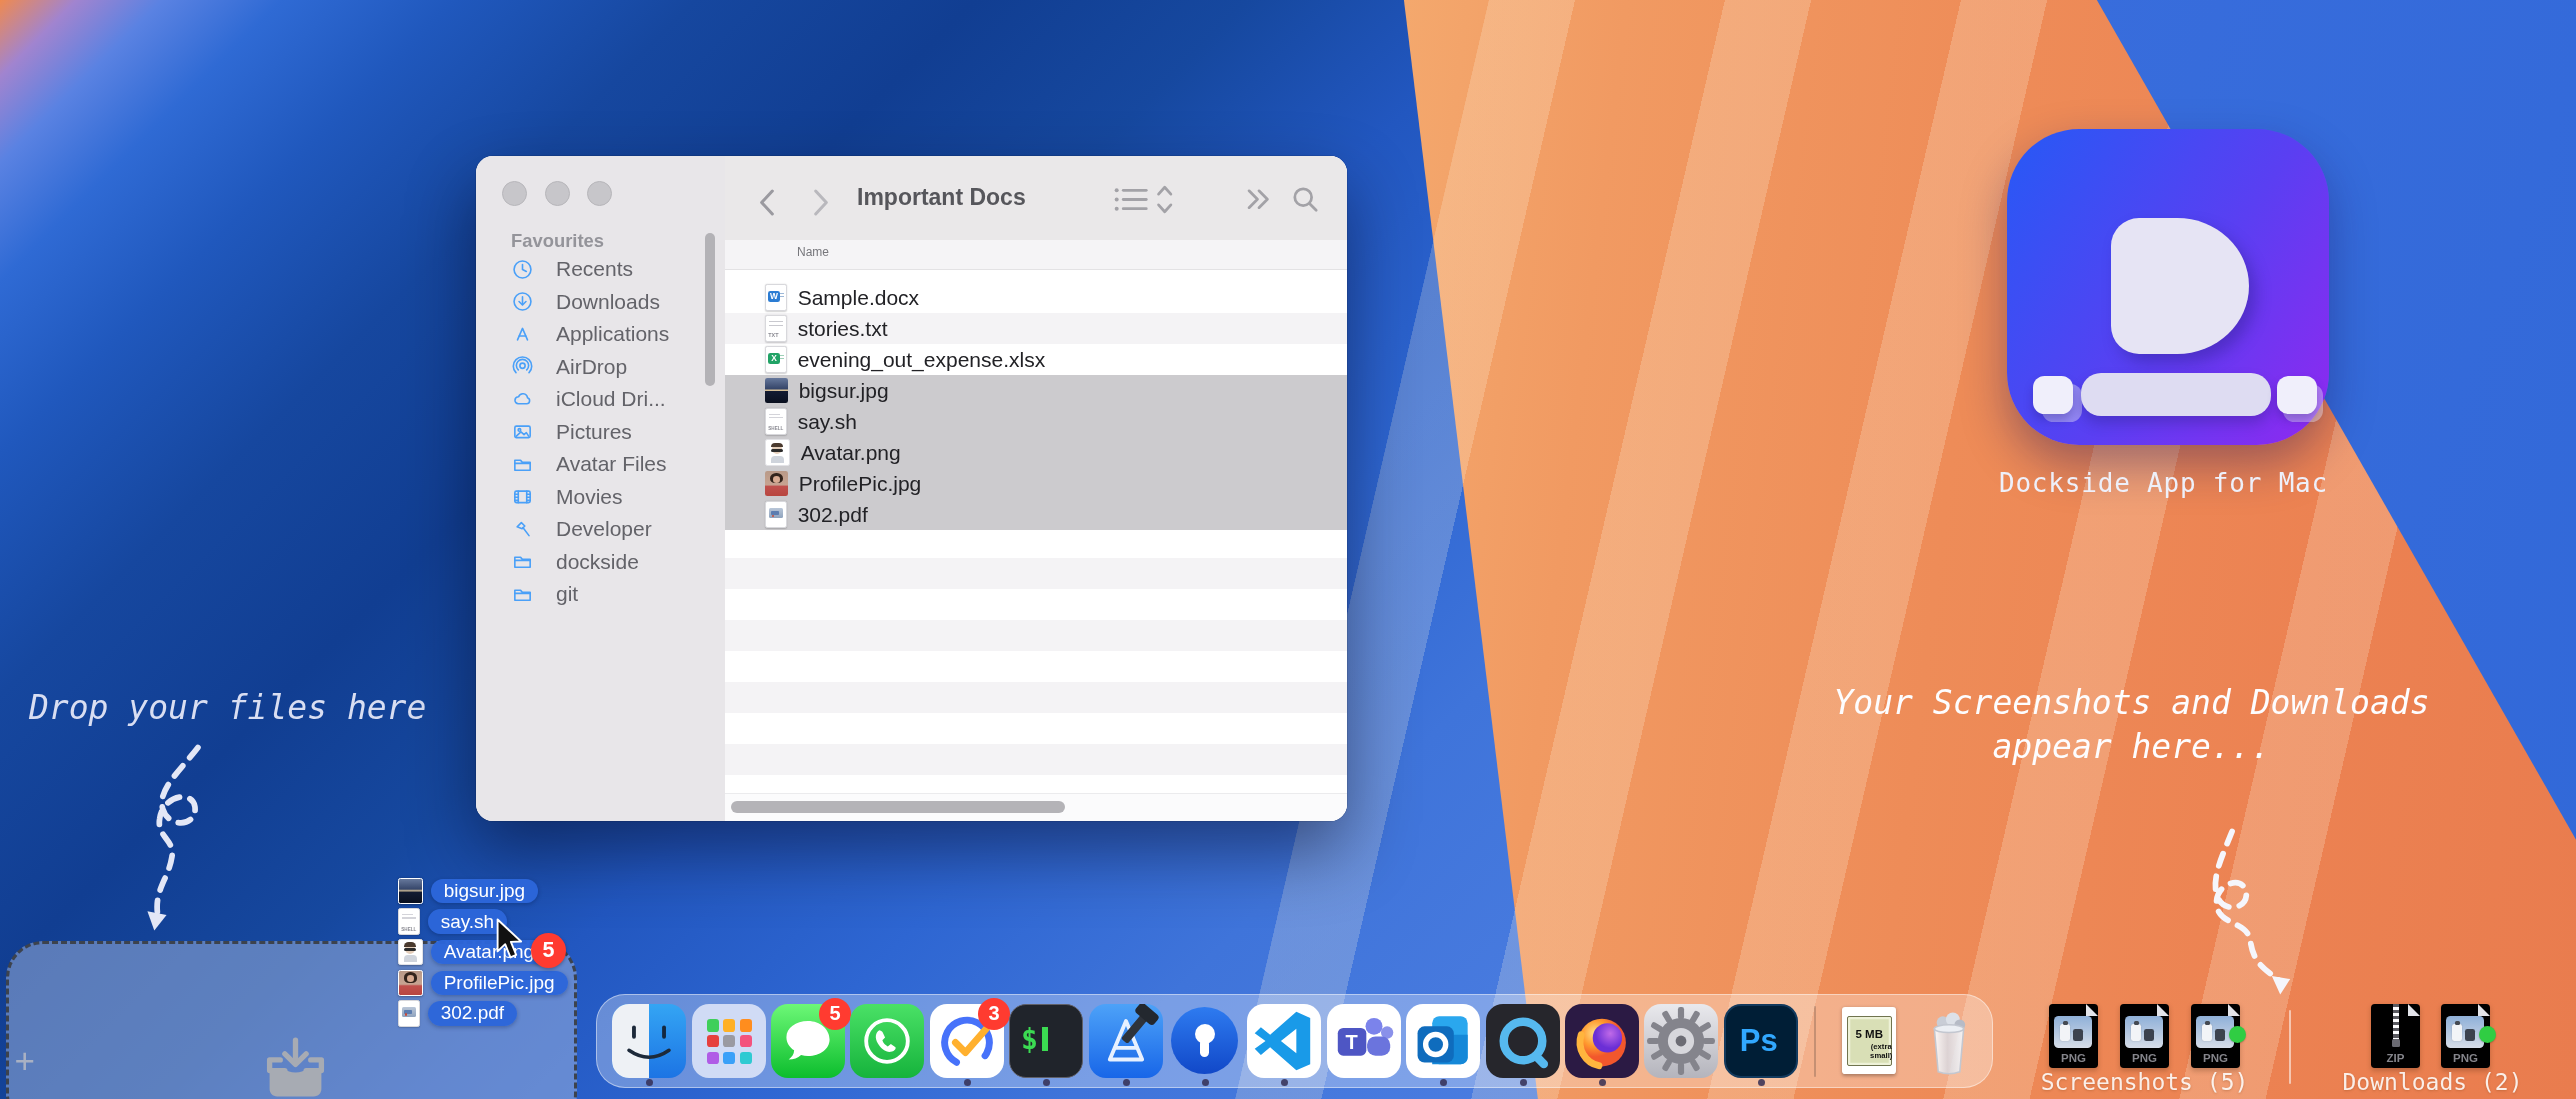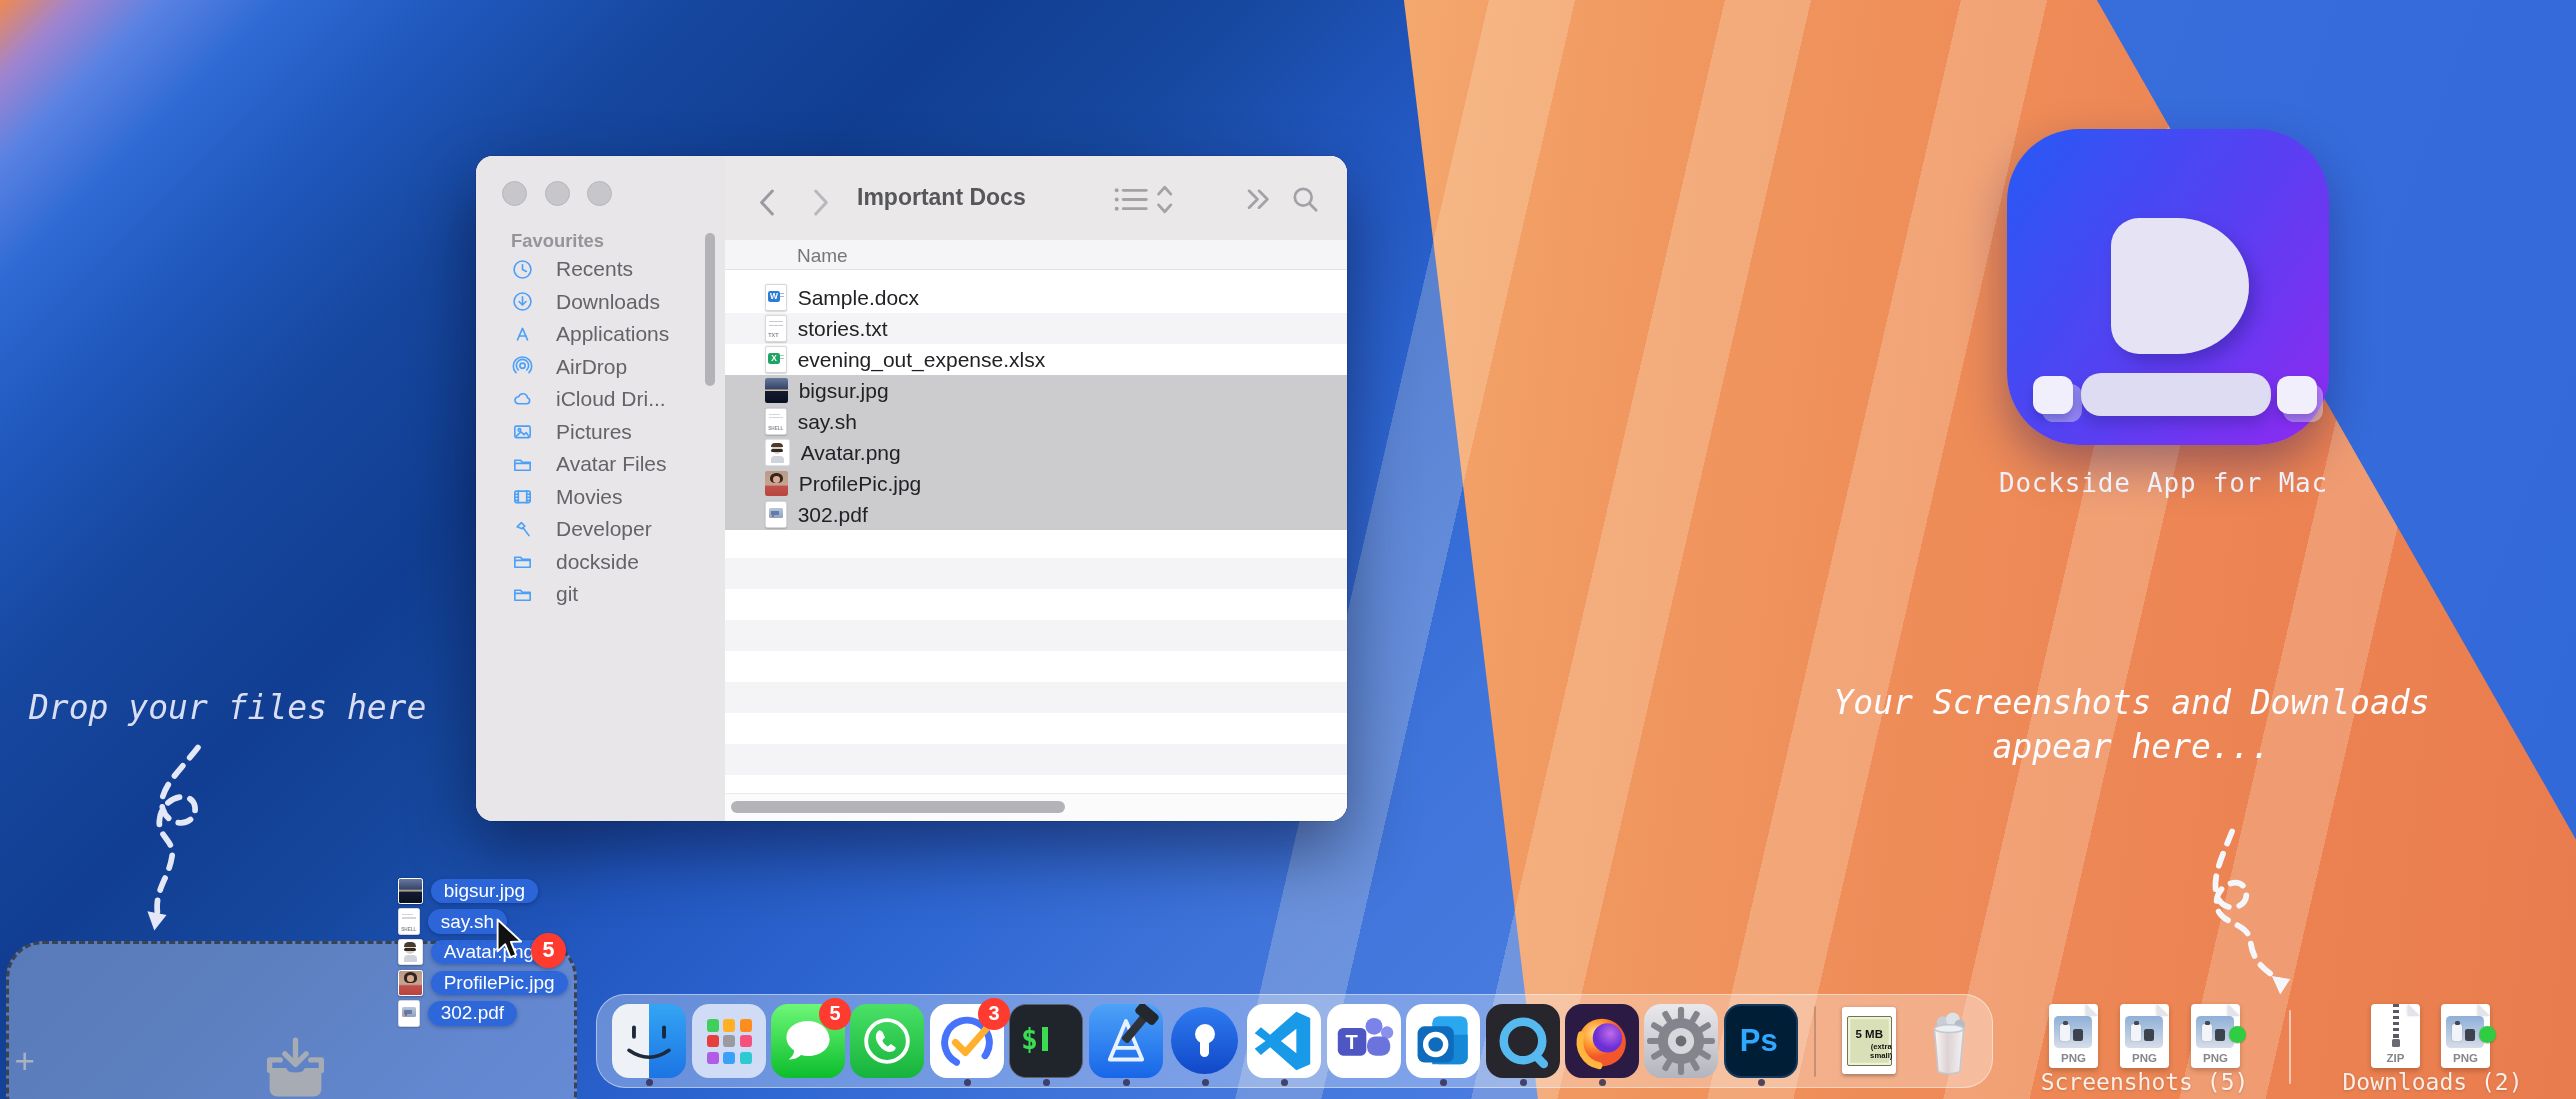--- a/index.html
+++ b/index.html
@@ -38,21 +38,21 @@
   .sb-section{left:35px;top:74px;font-size:18.4px;font-weight:700;color:#94949a;}
   .sb-list{left:0;top:97px;width:249px;}
   .sb-item{display:flex;align-items:center;height:32.5px;padding-left:35px;gap:22px;}
   .sb-label{font-size:21px;color:#636369;white-space:nowrap;}
   .sbar-v{left:229px;top:77px;width:10px;height:153px;border-radius:5.4px;background:#b3b2b6;}
   .fw-main{left:249px;top:0;width:622px;height:665px;background:#fff;}
   .tb{left:0;top:0;width:622px;height:84px;background:#eae8e9;border-bottom:0.8px solid #dbd9da;}
   .tb-title{left:132px;top:28px;font-size:23px;font-weight:600;color:#56565b;}
   .tbtn{color:#9b9aa0;}
   .hdr{left:0;top:84px;width:622px;height:29px;background:#f5f4f6;border-bottom:0.8px solid #e3e2e4;}
-  .hdr-name{left:72px;top:4.6px;font-size:19px;color:#76767b;}
+  .hdr-name{left:72px;top:4.6px;font-size:12px;color:#76767b;}
   .rows{left:0;top:126px;width:622px;}
   .row{display:flex;align-items:center;height:31px;gap:10.7px;padding-left:40px;font-size:21px;color:#222226;}
   .row.sel{background:#cccbce;}
   .row.alt{background:#f4f3f5;}
   .stripe{height:31px;}
   .stripe.alt{background:#f4f3f5;}
   .hsb-strip{left:0;top:637px;width:622px;height:28px;background:#fbfbfc;border-top:0.8px solid #ebebed;}
   .hsb-bar{left:6.1px;top:7px;width:334px;height:12.3px;border-radius:6.1px;background:#b4b3b7;}
   
   .pg{width:20px;height:24.5px;background:#fff;border:0.8px solid #d8d8dc;border-radius:2.3px;position:relative;box-shadow:0 0.8px 1.5px rgba(0,0,0,.18);flex:none;}
@@ -74,21 +74,21 @@
     background:rgba(255,255,255,.30);border:1.2px solid rgba(255,255,255,.45);
     display:flex;align-items:center;padding:0 15.3px;gap:5.4px;box-sizing:border-box;}
   .dock-ic{width:74px;height:74px;position:relative;flex:none;}
   .dock-sep{width:2.3px;height:71px;background:rgba(80,60,55,.28);border-radius:1.5px;margin:0 10.7px;flex:none;}
   .badge{position:absolute;right:-6.1px;top:-6.1px;width:32px;height:32px;border-radius:50%;background:#ff3b30;
     color:#fff;font-size:20px;font-weight:700;display:flex;align-items:center;justify-content:center;}
   .dot{position:absolute;left:50%;bottom:-7.7px;width:7px;height:7px;margin-left:-3.1px;border-radius:50%;background:rgba(52,46,84,.85);}
   .sq{width:100%;height:100%;border-radius:17px;position:relative;overflow:hidden;}
   
   .gicons{display:flex;top:1004px;}
-  .paper{width:49px;height:64px;background:#ffffff;border-radius:3.8px;position:relative;flex:none;
+  .paper{width:49px;height:64px;background:#000000;border-radius:3.8px;position:relative;flex:none;
     box-shadow:0 2.3px 5.4px rgba(60,30,10,.25);}
   .fold{position:absolute;right:0;top:0;width:0;height:0;border-left:12.3px solid #e3e4e9;border-top:12.3px solid rgba(255,255,255,0);
     border-bottom:0;filter:drop-shadow(-0.8px 0.8px 0.8px rgba(0,0,0,.12));}
   .pthumb{position:absolute;left:5.4px;top:12.3px;width:38px;height:32px;border-radius:4.6px;
     background:linear-gradient(#8fb0d8,#d6dde8);overflow:hidden;}
   .plabel{position:absolute;left:0;bottom:3.8px;width:100%;text-align:center;font-size:11.5px;font-weight:700;color:#85858b;}
   .gdot{position:absolute;right:-6.1px;top:21.5px;width:17px;height:17px;border-radius:50%;background:#30cd43;box-shadow:0 0.8px 1.5px rgba(0,0,0,.25);}
   .glabel{top:1069px;width:307px;text-align:center;font-family:"DejaVu Sans Mono",monospace;font-size:23px;
     color:rgba(255,255,255,.88);text-shadow:0 0.8px 2.3px rgba(120,60,20,.3);}
   .gsep{left:2289px;top:1010px;width:2.3px;height:74px;background:rgba(255,255,255,.55);border-radius:1.5px;}

